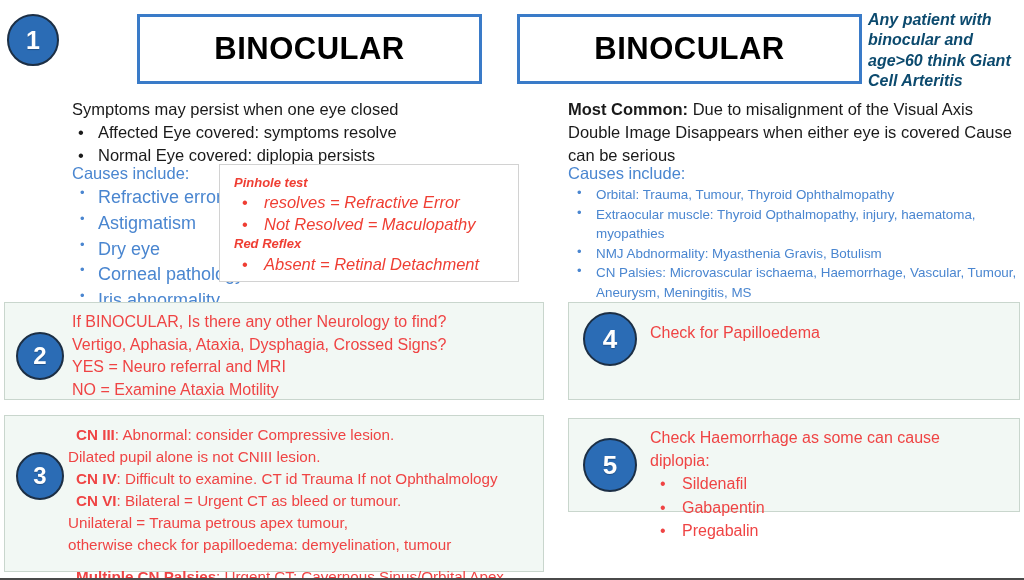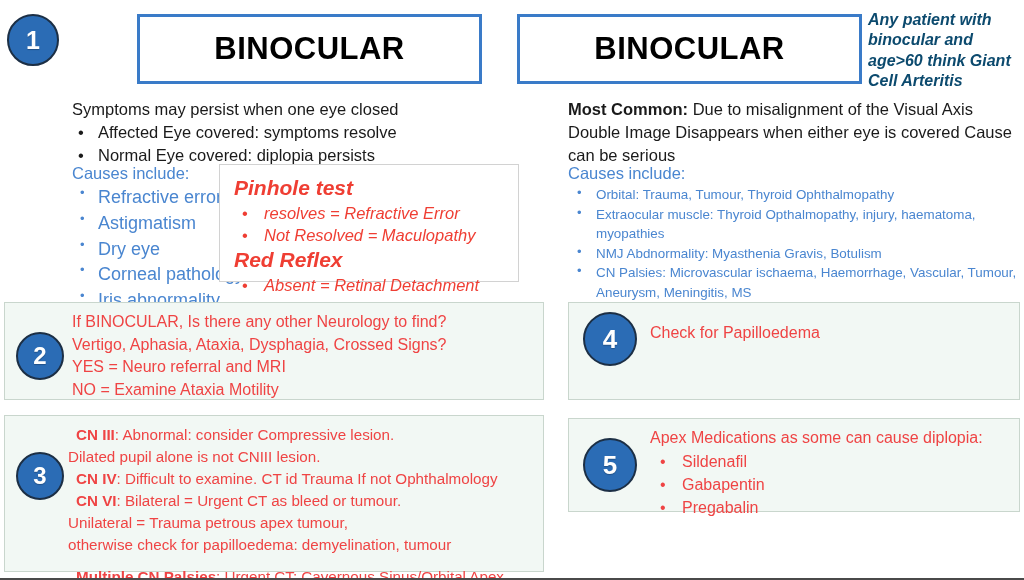--- a/index.html
+++ b/index.html
@@ -116,21 +116,21 @@
   .pinhole-box {
     position: absolute;
     background: #ffffff;
     border: 1px solid #d2d2d2;
     color: #ef3e33;
     font-style: italic;
     padding: 9px 12px 10px 14px;
   }
   .pinhole-box .ph-head {
     font-weight: bold;
-    font-size: 21px;
+    font-size: 13px;
     line-height: 1.32;
     display: block;
   }
   .pinhole-box ul { list-style: none; }
   .pinhole-box li {
     position: relative;
     padding-left: 30px;
     font-size: 16.5px;
     line-height: 1.34;
   }
@@ -280,21 +280,21 @@
   </div>
   <div class="panel-text" style="left:650px; top:322px; width:340px;">
     <span class="row">Check for Papilloedema</span>
   </div>
 
   <div class="panel" style="left:568px; top:418px; width:452px; height:94px;"></div>
   <div class="circle" style="left:583px; top:438px; width:54px; height:54px; font-size:26px;">
     <span>5</span>
   </div>
   <div class="panel-text" style="left:650px; top:427px; width:350px;">
-    <span class="row">Apex Medications as some can cause diplopia:</span>
+    <span class="row">Check Haemorrhage as some can cause diplopia:</span>
     <ul class="med-list">
       <li>Sildenafil</li>
       <li>Gabapentin</li>
       <li>Pregabalin</li>
     </ul>
   </div>
 
   <div class="bottom-rule"></div>
 
 </div>

